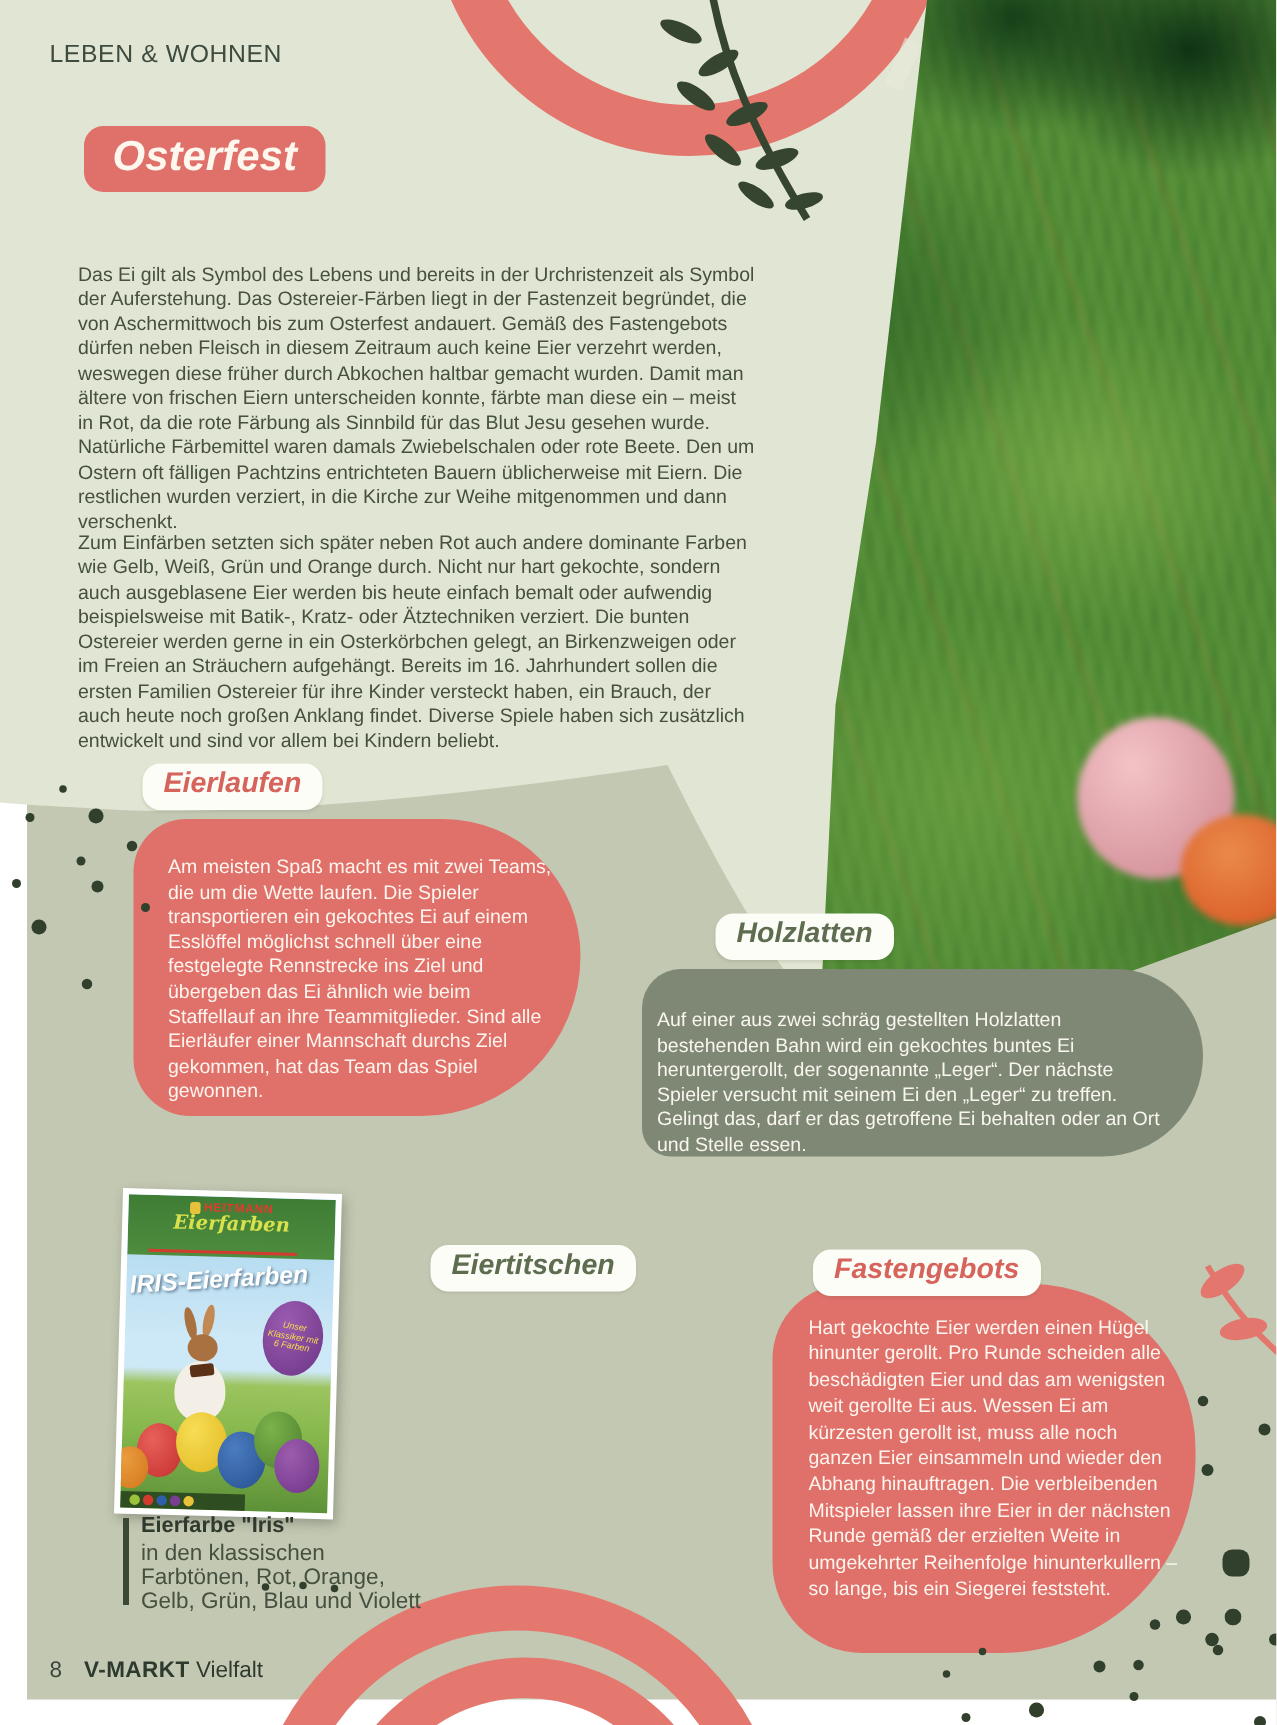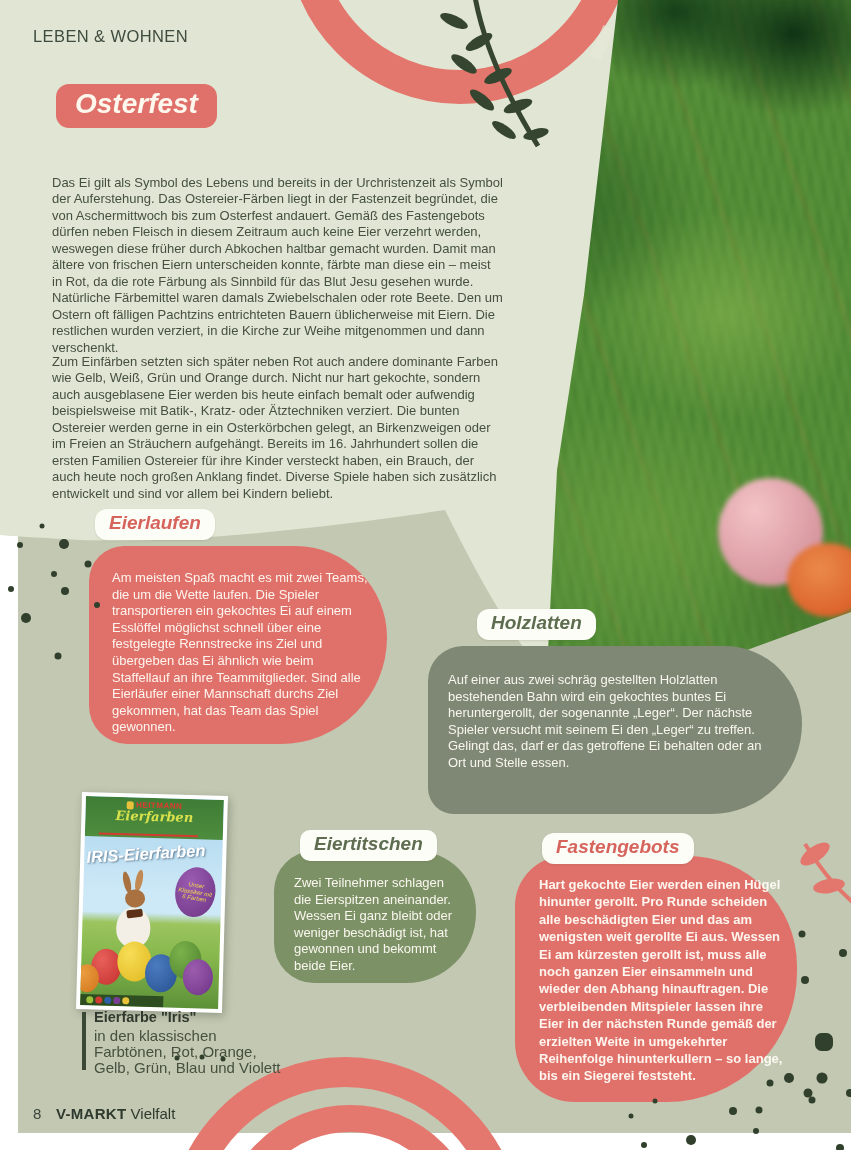--- a/index.html
+++ b/index.html
@@ -41,28 +41,28 @@
   .body-par2{top:318px;}
 
   
   .pill{background:#fdfdf8;border-radius:12px;padding:3px 14px 6px;font-size:19px;
     font-weight:bold;font-style:italic;z-index:7;box-shadow:0 1px 2px rgba(60,70,50,.12);}
   .pill.red{color:#d6645c;} .pill.green{color:#5e6d50;}
   .blob{z-index:6;color:rgba(255,252,245,.95);font-size:13px;line-height:16.6px;}
   .blob-laufen{left:89px;top:546px;width:298px;height:198px;background:#e0716a;
     border-radius:46px 120px 140px 50px;padding:24px 14px 16px 23px;box-sizing:border-box;}
   .lbl-laufen{left:95px;top:509px;}
-  .blob-beagla{left:428px;top:646px;width:374px;height:168px;background:#7e8874;
-    border-radius:54px 120px 140px 40px;padding:26px 26px 0 20px;box-sizing:border-box;}
+  .blob-beagla{left:428px;top:646px;width:374px;height:125px;background:#7e8874;
+    border-radius:54px 120px 140px 40px;padding:26px 26px 0 10px;box-sizing:border-box;}
   .lbl-beagla{left:477px;top:609px;}
   .blob-titschen{left:274px;top:851px;width:202px;height:132px;background:#7d9166;
     border-radius:40px 60px 70px 40px;padding:24px 12px 0 20px;box-sizing:border-box;}
-  .lbl-titschen{left:300px;top:830px;border-radius:10px;}
+  .lbl-titschen{left:287px;top:830px;}
   .blob-schieben{left:515px;top:856px;width:282px;height:246px;background:#e0716a;
-    border-radius:50px 110px 130px 60px;padding:20px 12px 0 24px;box-sizing:border-box;line-height:17.4px;font-weight:bold;}
+    border-radius:50px 110px 130px 60px;padding:20px 12px 0 24px;box-sizing:border-box;line-height:17.4px;}
   .lbl-schieben{left:542px;top:833px;}
 
   
   .product{left:79px;top:794px;width:138px;height:209px;background:#ffffff;padding:4px;
     transform:rotate(1.6deg);box-shadow:2px 3px 8px rgba(40,50,35,.3);z-index:6;box-sizing:content-box;}
   .pkg{position:relative;width:100%;height:100%;overflow:hidden;
     background:linear-gradient(#a9d5ee 0%, #cde8f6 45%, #cde8f6 55%, #9cc45f 60%, #86b84d 75%, #5d9138 100%);}
   .pkg-head{position:absolute;left:0;top:0;width:100%;height:40px;
     background:linear-gradient(#3f7d36,#4e8c3e);text-align:center;}
   .pkg-brand{margin-top:3px;font-size:8px;font-weight:bold;color:#e33a2e;letter-spacing:.5px;}
@@ -151,23 +151,20 @@
   <div class="abs blob blob-laufen">
     <span>Am meisten Spaß macht es mit zwei Teams, die um die Wette laufen. Die Spieler transportieren ein gekochtes Ei auf einem Esslöffel möglichst schnell über eine festgelegte Rennstrecke ins Ziel und übergeben das Ei ähnlich wie beim Staffellauf an ihre Teammitglieder. Sind alle Eierläufer einer Mannschaft durchs Ziel gekommen, hat das Team das Spiel gewonnen.</span>
   </div>
   <div class="abs pill red lbl-laufen">Eierlaufen</div>
 
   <div class="abs blob blob-beagla">
     <span>Auf einer aus zwei schräg gestellten Holzlatten bestehenden Bahn wird ein gekochtes buntes Ei heruntergerollt, der sogenannte „Leger“. Der nächste Spieler versucht mit seinem Ei den „Leger“ zu treffen. Gelingt das, darf er das getroffene Ei behalten oder an Ort und Stelle essen.</span>
   </div>
   <div class="abs pill green lbl-beagla">Holzlatten</div>
 
-  <div class="abs blob blob-titschen">
-    <span>Zwei Teilnehmer schlagen die Eierspitzen aneinander. Wessen Ei ganz bleibt oder weniger beschädigt ist, hat gewonnen und bekommt beide Eier.</span>
-  </div>
   <div class="abs pill green lbl-titschen">Eiertitschen</div>
 
   <div class="abs blob blob-schieben">
     <span>Hart gekochte Eier werden einen Hügel hinunter gerollt. Pro Runde scheiden alle beschädigten Eier und das am wenigsten weit gerollte Ei aus. Wessen Ei am kürzesten gerollt ist, muss alle noch ganzen Eier einsammeln und wieder den Abhang hinauftragen. Die verbleibenden Mitspieler lassen ihre Eier in der nächsten Runde gemäß der erzielten Weite in umgekehrter Reihenfolge hinunterkullern – so lange, bis ein Siegerei feststeht.</span>
   </div>
   <div class="abs pill red lbl-schieben">Fastengebots</div>
 
   <div class="abs product">
     <div class="pkg">
       <div class="pkg-head">

